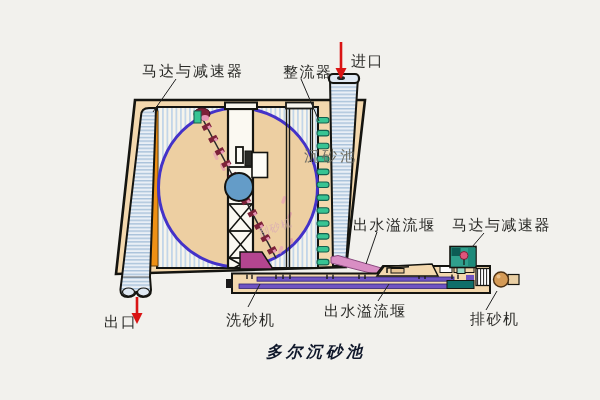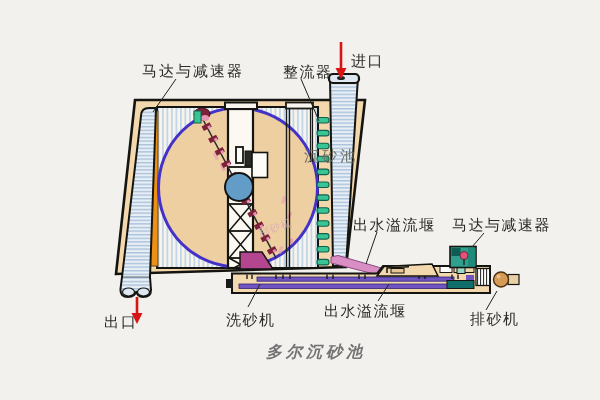--- a/index.html
+++ b/index.html
@@ -13,21 +13,21 @@
        font-family:"Liberation Sans","DejaVu Sans",sans-serif;}
   #stage{position:relative;width:600px;height:400px;background:#f2f1ed;}
   #stage svg{position:absolute;left:0;top:0;}
   .lbl{position:absolute;font-size:15px;color:#2b2b28;letter-spacing:1.5px;
        white-space:nowrap;line-height:1;}
   .lbl.gray{color:#6f6e64;letter-spacing:3px;margin-left:38px;}
   .lbl.faint{color:#d8a9b6;font-size:10.5px;transform:rotate(-18deg);
              opacity:.8;letter-spacing:1px;}
   .lbl.spaced{letter-spacing:2px;}
   #title{position:absolute;left:266px;top:342px;font-size:16px;font-weight:bold;
-         font-style:italic;color:#737373;letter-spacing:4px;white-space:nowrap;}
+         font-style:italic;color:#0f172a;letter-spacing:4px;white-space:nowrap;}
 </style>
 </head>
 <body>
 
 <div id="stage">
 
 <svg width="600" height="400" viewBox="0 0 600 400">
   <defs>
     <pattern id="vstr" width="4.5" height="6" patternUnits="userSpaceOnUse">
       <rect width="4.5" height="6" fill="#f6f4ec"></rect>

